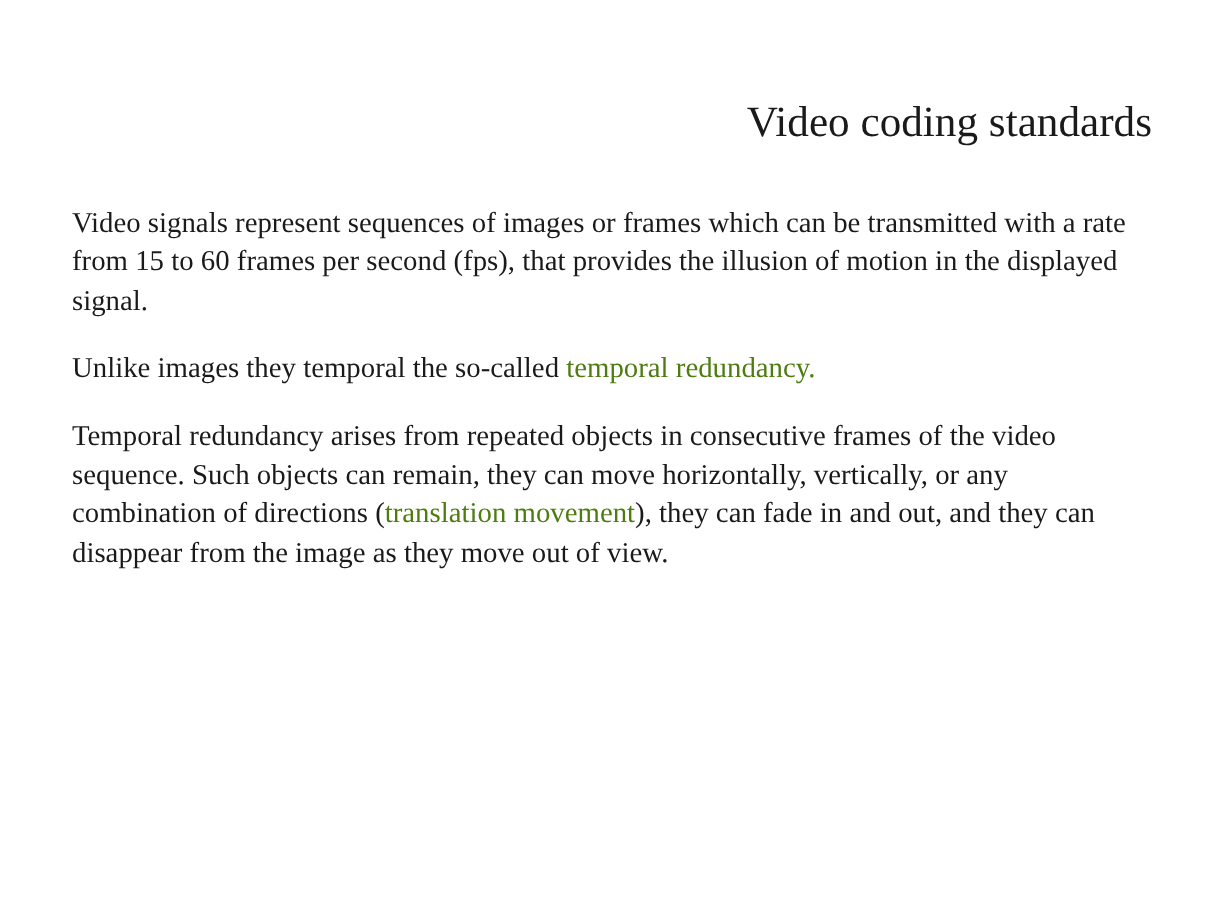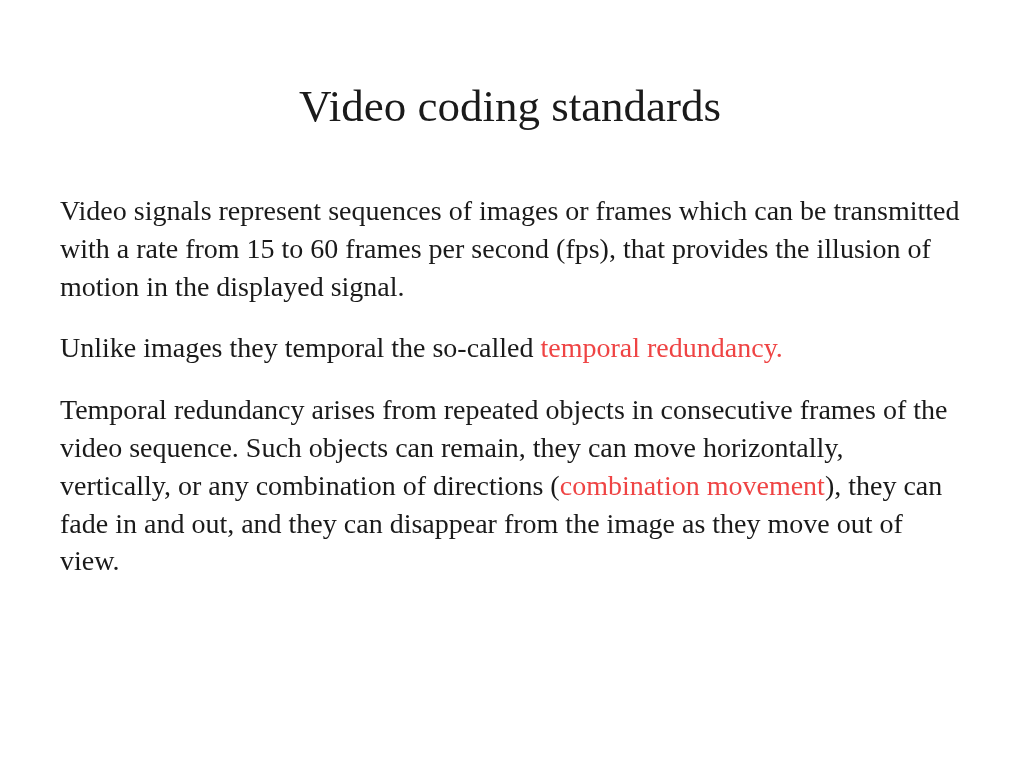--- a/index.html
+++ b/index.html
@@ -9,37 +9,37 @@
     }
     body {
       width: 1020px;
       height: 765px;
       background: #ffffff;
       font-family: "Times New Roman", Times, serif;
       color: #1a1a1a;
       padding: 80px 60px 60px 60px;
     }
     .title {
-      font-size: 45px;
-      text-align: center;
+      font-size: 36px;
+      text-align: right;
       font-weight: normal;
-      margin-bottom: 60px;
+      margin-bottom: 48px;
     }
     .paragraph {
-      font-size: 28px;
+      font-size: 24px;
       line-height: 1.35;
       margin-bottom: 24px;
       font-weight: normal;
     }
     .highlight {
-      color: #ef4444;
+      color: #4d7c0f;
     }
   </style>
 </head>
 <body>
 
 <h1 class="title">Video coding standards</h1>
 
 <p class="paragraph">Video signals represent sequences of images or frames which can be transmitted with a rate from 15 to 60 frames per second (fps), that provides the illusion of motion in the displayed signal.</p>
 
 <p class="paragraph"><span>Unlike images they temporal the so-called </span><span class="highlight">temporal redundancy.</span></p>
 
-<p class="paragraph"><span>Temporal redundancy arises from repeated objects in consecutive frames of the video sequence. Such objects can remain, they can move horizontally, vertically, or any combination of directions (</span><span class="highlight">combination movement</span><span>), they can fade in and out, and they can disappear from the image as they move out of view.</span></p>
+<p class="paragraph"><span>Temporal redundancy arises from repeated objects in consecutive frames of the video sequence. Such objects can remain, they can move horizontally, vertically, or any combination of directions (</span><span class="highlight">translation movement</span><span>), they can fade in and out, and they can disappear from the image as they move out of view.</span></p>
 
 </body></html>

